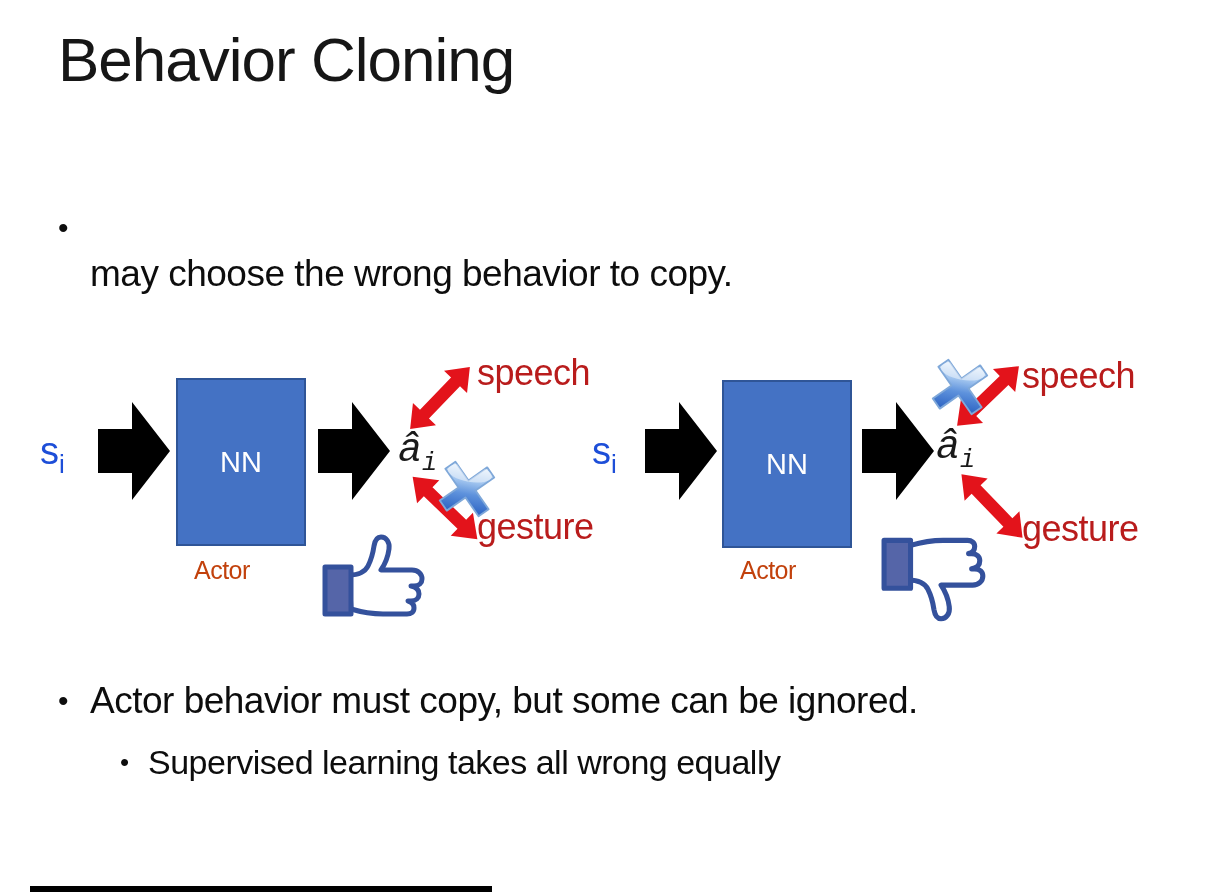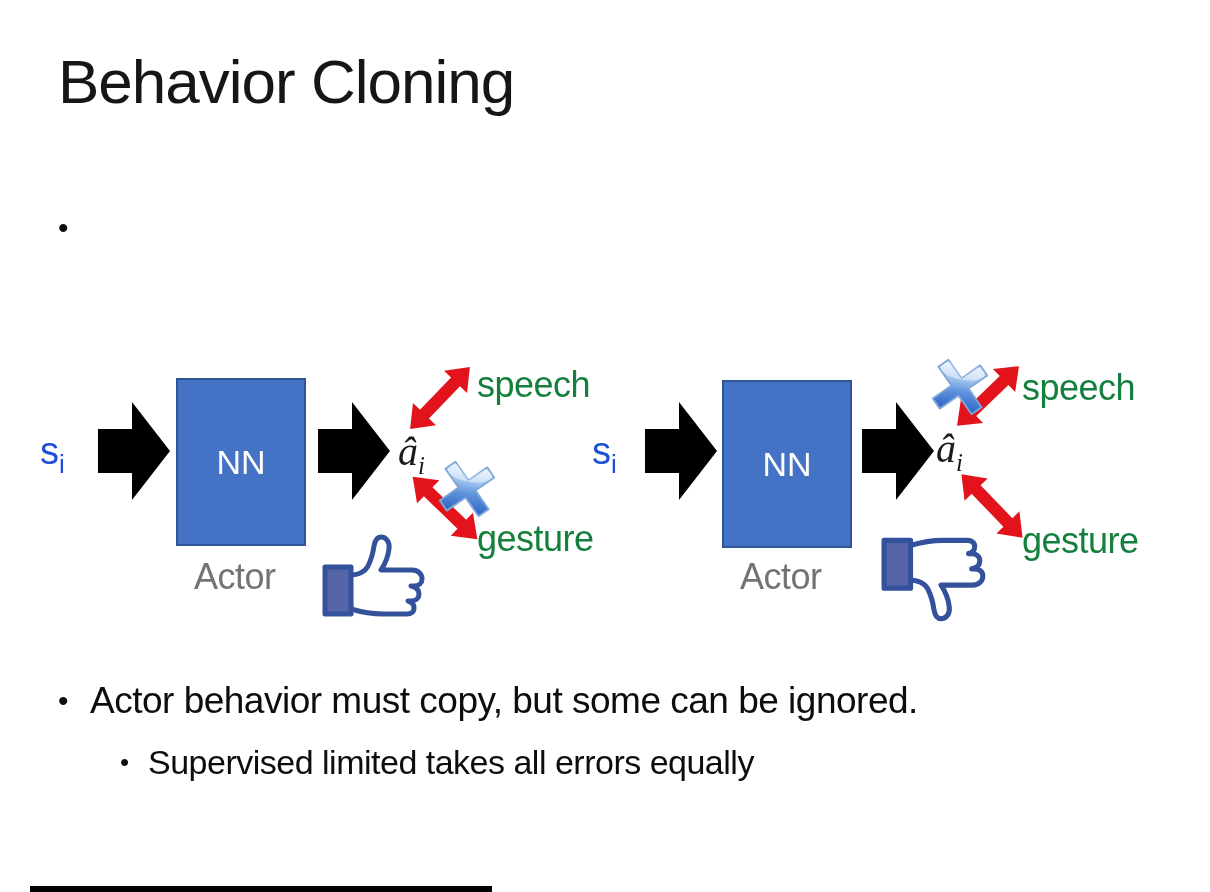--- a/index.html
+++ b/index.html
@@ -1,34 +1,34 @@
 <!DOCTYPE html>
 <html style="--text_color: #111111; --nn_fill: #4472C4; --nn_border: #2F5597; --arrow_black: #000000; --arrow_red: #E3131B; --cross_blue_light: #E8F2FC; --cross_blue_dark: #2B62C2; --thumb_outline: #34519C; --thumb_cuff: #5565A8;"><head>
 <meta charset="utf-8">
 <style>
   html,body{margin:0;padding:0;background:#ffffff;}
   .slide{position:relative;width:1210px;height:892px;background:#ffffff;overflow:hidden;
          font-family:"Liberation Sans",sans-serif;color:var(--text_color,#111);}
-  h1.title{position:absolute;left:58px;top:46px;margin:0;font-size:62px;font-weight:400;
+  h1.title{position:absolute;left:58px;top:24px;margin:0;font-size:62px;font-weight:400;
            letter-spacing:-1px;color:#161616;}
   .bullet{position:absolute;display:flex;align-items:flex-start;font-size:37px;
           letter-spacing:-0.5px;line-height:46px;color:#0d0d0d;}
   .bullet .dot{width:32px;flex:0 0 32px;font-size:30px;line-height:46px;}
   .bullet.sub{font-size:34px;line-height:44px;}
   .bullet.sub .dot{width:28px;flex:0 0 28px;font-size:26px;line-height:44px;}
   .nn-box{position:absolute;width:130px;height:168px;background:var(--nn_fill,#4472C4);
           border:2px solid var(--nn_border,#2F5597);box-sizing:border-box;
           display:flex;align-items:center;justify-content:center;
-          color:#ffffff;font-size:34px;letter-spacing:0;}
+          color:#ffffff;font-size:29px;letter-spacing:0;}
   .io-label{position:absolute;font-size:38px;color:#1d4ed8;}
   .io-label sub{font-size:26px;}
-  .ahat{position:absolute;font-family:Liberation Serif, serif;font-style:italic;font-size:40px;color:#1a1a1a;}
+  .ahat{position:absolute;font-family:Liberation Mono, monospace;font-style:italic;font-size:40px;color:#1a1a1a;}
   .ahat sub{font-size:25px;font-style:italic;}
-  .actor{position:absolute;font-size:36px;letter-spacing:-0.5px;color:#737373;text-align:right;}
-  .word{position:absolute;font-size:36px;letter-spacing:-0.5px;color:#15803d;margin-top:12px;}
+  .actor{position:absolute;font-size:25px;letter-spacing:-0.5px;color:#c2410c;text-align:right;}
+  .word{position:absolute;font-size:36px;letter-spacing:-0.5px;color:#b91c1c;}
   svg.icon{position:absolute;overflow:visible;}
   .bottom-bar{position:absolute;left:30px;top:886px;width:462px;height:6px;background:#000;}
 </style>
 </head>
 <body>
 
 <div class="slide">
 
   <svg width="0" height="0" style="position:absolute">
     <defs>
@@ -58,21 +58,21 @@
            L62,81 C50,81 40,79 30,76 Z"></path>
         <rect x="4" y="34" width="26" height="47" fill="#5565A8"></rect>
       </g>
     </defs>
   </svg>
 
   <h1 class="title">Behavior Cloning</h1>
 
   <div class="bullet" style="left:58px;top:205px;width:1080px;">
     <span class="dot">•</span>
-    <span><br></span>
+    <span><br><span>may choose the wrong behavior to copy.</span></span>
   </div>
 
   <span class="io-label" style="left:40px;top:430px;"><span>s</span><sub>i</sub></span>
 
   <svg class="icon" style="left:98px;top:402px;" width="72" height="98" viewBox="0 0 72 98">
     <use href="#g-blockarrow" fill="#000000"></use>
   </svg>
 
   <div class="nn-box" style="left:176px;top:378px;">
     <span>NN</span>
@@ -140,17 +140,17 @@
       </g>
   </svg>
 
   <div class="bullet" style="left:58px;top:678px;width:1100px;">
     <span class="dot">•</span>
     <span>Actor behavior must copy, but some can be ignored.</span>
   </div>
 
   <div class="bullet sub" style="left:120px;top:740px;width:1000px;">
     <span class="dot">•</span>
-    <span>Supervised limited takes all errors equally</span>
+    <span>Supervised learning takes all wrong equally</span>
   </div>
 
   <div class="bottom-bar"></div>
 </div>
 
 </body></html>

